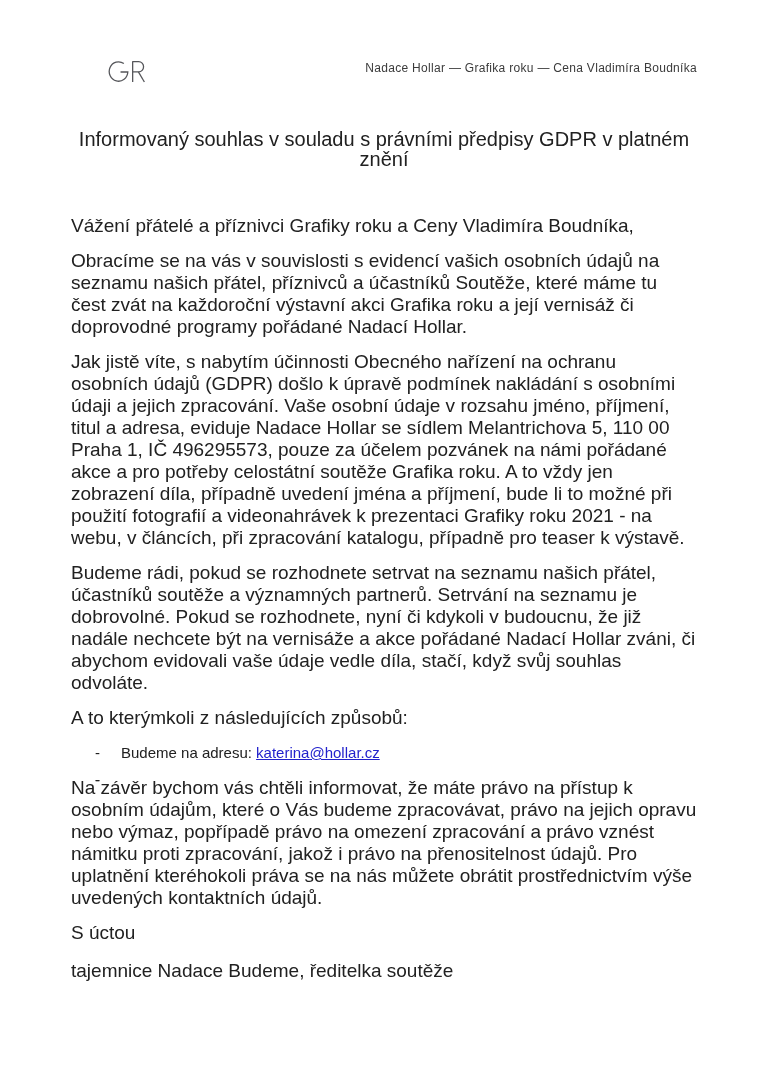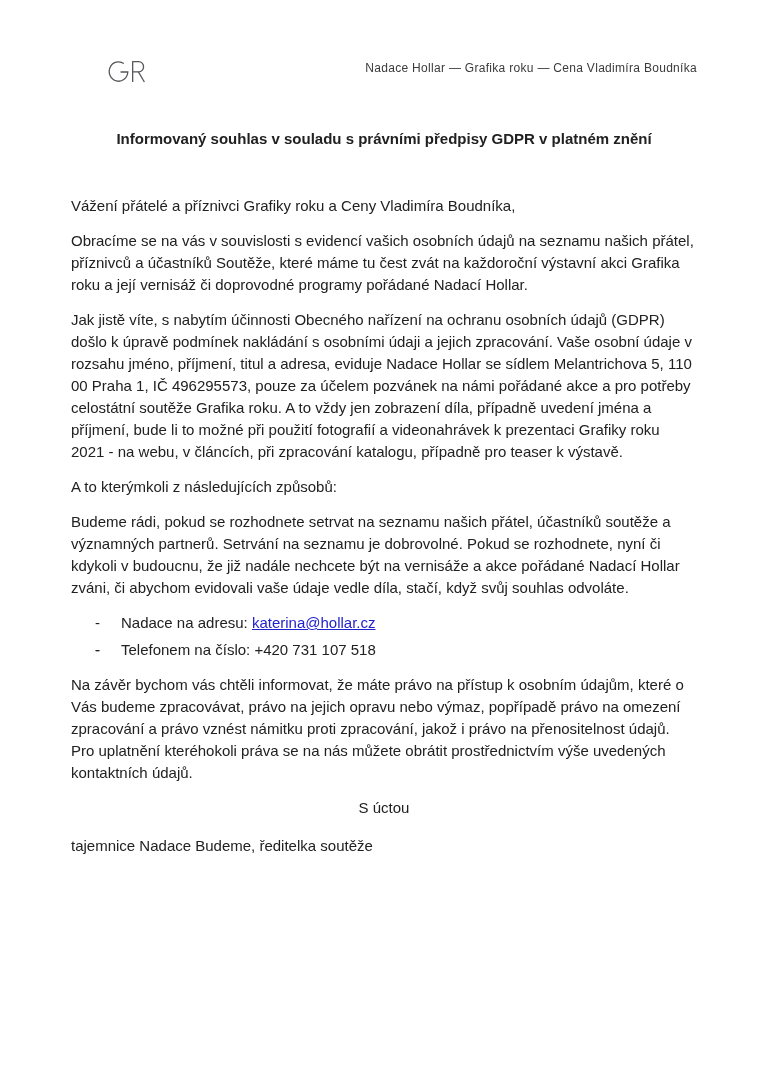--- a/index.html
+++ b/index.html
@@ -29,32 +29,32 @@
     line-height: 0;
   }
   .org-line {
     font-size: 12px;
     color: #3b3b3b;
     letter-spacing: 0.3px;
     margin-top: 3px;
     white-space: nowrap;
   }
   .doc-title {
-    font-size: 15px;
-    font-weight: bold;
+    font-size: 20px;
+    font-weight: normal;
     text-align: center;
     margin: 44px 0 0 0;
     line-height: 20px;
   }
   .letter-body {
     margin-top: 46px;
   }
   .letter-body p {
     margin: 12px 0 13px 0;
-    font-size: 15px;
+    font-size: 19px;
     line-height: 22px;
   }
   ul.contact-list {
     list-style: none;
     margin: 0 0 13px 0;
     padding: 0;
   }
   ul.contact-list li {
     position: relative;
     padding-left: 50px;
@@ -66,21 +66,21 @@
     position: absolute;
     left: 24px;
     top: 0;
   }
   a.email-link {
     color: #2222cc;
     text-decoration: underline;
     cursor: pointer;
     text-align: right;
   }
-  .valediction { margin-top: 0; text-align: center; }
+  .valediction { margin-top: 0; }
   .signature-name { margin-top: 32px !important; }
   .signature-role { margin-top: 16px !important; }
   .gr-logo-svg path {
     fill: none;
     stroke: #55565a;
     stroke-width: 1.6;
     stroke-linecap: butt;
   }
 </style>
 </head>
@@ -103,33 +103,33 @@
   <h1 class="doc-title">Informovaný souhlas v souladu s právními předpisy GDPR v platném znění</h1>
 
   <main class="letter-body">
 
     <p>Vážení přátelé a příznivci Grafiky roku a Ceny Vladimíra Boudníka,</p>
 
     <p>Obracíme se na vás v souvislosti s evidencí vašich osobních údajů na seznamu našich přátel, příznivců a účastníků Soutěže, které máme tu čest zvát na každoroční výstavní akci Grafika roku a její vernisáž či doprovodné programy pořádané Nadací Hollar.</p>
 
     <p>Jak jistě víte, s nabytím účinnosti Obecného nařízení na ochranu osobních údajů (GDPR) došlo k úpravě podmínek nakládání s osobními údaji a jejich zpracování. Vaše osobní údaje v rozsahu jméno, příjmení, titul a adresa, eviduje Nadace Hollar se sídlem Melantrichova 5, 110 00 Praha 1, IČ 496295573, pouze za účelem pozvánek na námi pořádané akce a pro potřeby celostátní soutěže Grafika roku. A to vždy jen zobrazení díla, případně uvedení jména a příjmení, bude li to možné při použití fotografií a videonahrávek k prezentaci Grafiky roku 2021 - na webu, v článcích, při zpracování katalogu, případně pro teaser k výstavě.</p>
 
+    <p>Budeme rádi, pokud se rozhodnete setrvat na seznamu našich přátel, účastníků soutěže a významných partnerů. Setrvání na seznamu je dobrovolné. Pokud se rozhodnete, nyní či kdykoli v budoucnu, že již nadále nechcete být na vernisáže a akce pořádané Nadací Hollar zváni, či abychom evidovali vaše údaje vedle díla, stačí, když svůj souhlas odvoláte.</p>
+
     <p>A to kterýmkoli z následujících způsobů:</p>
-
-    <p>Budeme rádi, pokud se rozhodnete setrvat na seznamu našich přátel, účastníků soutěže a významných partnerů. Setrvání na seznamu je dobrovolné. Pokud se rozhodnete, nyní či kdykoli v budoucnu, že již nadále nechcete být na vernisáže a akce pořádané Nadací Hollar zváni, či abychom evidovali vaše údaje vedle díla, stačí, když svůj souhlas odvoláte.</p>
 
     <ul class="contact-list">
       <li>
-        <span class="marker">-</span><span>Nadace na adresu: </span><a class="email-link">katerina@hollar.cz</a>
+        <span class="marker">-</span><span>Budeme na adresu: </span><a class="email-link">katerina@hollar.cz</a>
       </li>
       <li>
         <span class="marker">-</span>
       </li>
       <li>
-        <span class="marker">-</span><span>Telefonem na číslo: +420 731 107 518</span>
+        <span class="marker">-</span>
       </li>
     </ul>
 
     <p>Na závěr bychom vás chtěli informovat, že máte právo na přístup k osobním údajům, které o Vás budeme zpracovávat, právo na jejich opravu nebo výmaz, popřípadě právo na omezení zpracování a právo vznést námitku proti zpracování, jakož i právo na přenositelnost údajů. Pro uplatnění kteréhokoli práva se na nás můžete obrátit prostřednictvím výše uvedených kontaktních údajů.</p>
 
     <p class="valediction">S úctou</p>
 
 
     <p class="signature-role">tajemnice Nadace Budeme, ředitelka soutěže</p>
 

